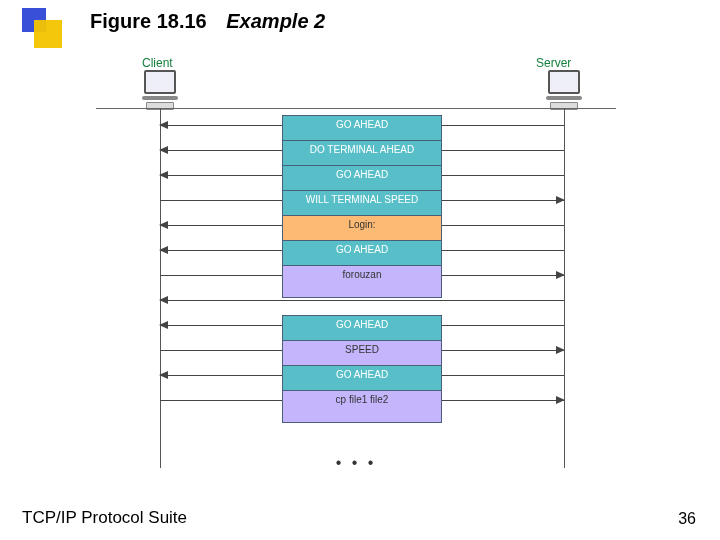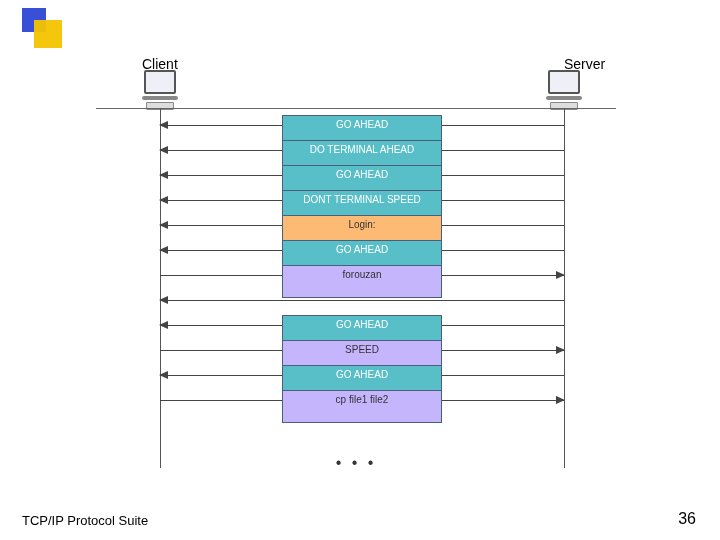--- a/index.html
+++ b/index.html
@@ -4,28 +4,28 @@
 <style>
   html,body{margin:0;padding:0;width:720px;height:540px;background:#fff;font-family:Arial,Helvetica,sans-serif;overflow:hidden}
   .stage{position:relative;width:720px;height:540px;background:#fff}
   
   .logo{position:absolute;left:22px;top:8px;width:46px;height:46px}
   .logo .a{position:absolute;left:0;top:0;width:24px;height:24px;background:#3850d8}
   .logo .b{position:absolute;left:12px;top:12px;width:28px;height:28px;background:#f3c400;opacity:.95}
   .title{position:absolute;left:90px;top:10px;font-size:20px;font-weight:bold;color:#000}
   .title .fig{font-style:normal}
   .title .ex{font-style:italic;margin-left:14px}
-  .footer-l{position:absolute;left:22px;bottom:12px;font-size:13px;color:#000}
+  .footer-l{position:absolute;left:22px;bottom:12px;font-size:17px;color:#000}
   .footer-r{position:absolute;right:24px;bottom:12px;font-size:16px;color:#000}
 
   
   .diagram{position:absolute;left:96px;top:56px;width:520px;height:420px}
-  .end-label{position:absolute;top:0;font-size:14px;color:#000000}
+  .end-label{position:absolute;top:0;font-size:12px;color:#15803d}
   .end-label.client{left:46px}
-  .end-label.server{left:468px}
+  .end-label.server{left:440px}
   .computer{position:absolute;top:14px;width:40px}
   .computer.client{left:44px}
   .computer.server{left:448px}
   .computer .screen{width:28px;height:20px;border:2px solid #555;background:#efeff8;margin:0 auto;border-radius:2px}
   .computer .base{width:36px;height:4px;background:#888;margin:2px auto 0;border-radius:2px}
   .computer .kb{width:26px;height:6px;background:#ddd;border:1px solid #888;margin:2px auto 0;border-radius:1px}
   .lifeline{position:absolute;top:52px;width:0;height:360px;border-left:1px solid #555}
   .lifeline.client{left:64px}
   .lifeline.server{left:468px}
   .baseline{position:absolute;left:0;right:0;top:52px;border-top:1px solid #666}
@@ -42,20 +42,24 @@
   .dots{position:absolute;left:0;right:0;text-align:center;top:398px;font-size:16px;color:#333;letter-spacing:3px}
 </style>
 </head>
 <body>
 
 <div class="stage">
   <div class="logo">
       <div class="a"></div>
       <div class="b"></div>
     </div>
+  <div class="title">
+    <span class="fig">Figure 18.16</span>
+    <span class="ex">Example 2</span>
+  </div>
 
   <div class="diagram">
     <div class="end-label client">Client</div>
     <div class="end-label server">Server</div>
     <div class="computer client">
         <div class="screen"></div>
         <div class="base"></div>
         <div class="kb"></div>
       </div>
     <div class="computer server">
@@ -75,24 +79,24 @@
         <div class="msg left">
           <div class="line"></div>
           <div class="arrow"></div>
           <div class="box teal">DO TERMINAL AHEAD</div>
         </div>
         <div class="msg left">
           <div class="line"></div>
           <div class="arrow"></div>
           <div class="box teal">GO AHEAD</div>
         </div>
-        <div class="msg left">
+        <div class="msg right">
           <div class="line"></div>
           <div class="arrow"></div>
-          <div class="box teal">DONT TERMINAL SPEED</div>
+          <div class="box teal">WILL TERMINAL SPEED</div>
         </div>
         <div class="msg left">
           <div class="line"></div>
           <div class="arrow"></div>
           <div class="box gray">Login:</div>
         </div>
         <div class="msg left">
           <div class="line"></div>
           <div class="arrow"></div>
           <div class="box teal">GO AHEAD</div>

